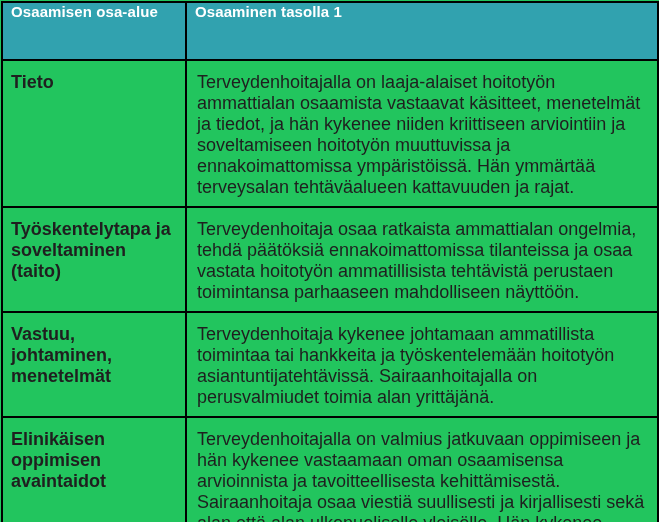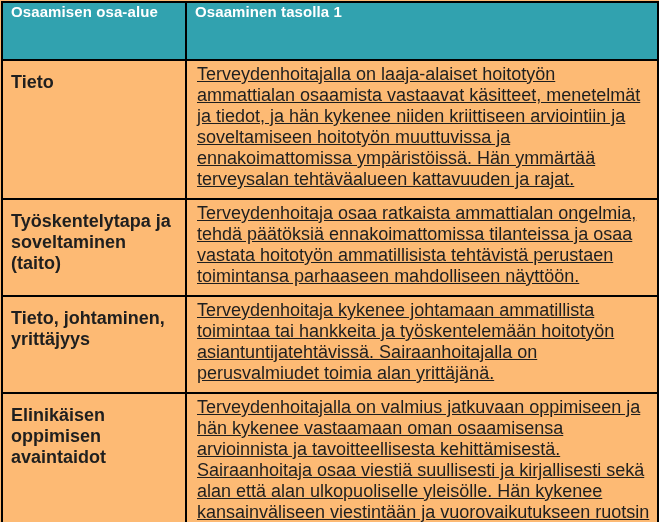--- a/index.html
+++ b/index.html
@@ -5,21 +5,21 @@
   * { margin: 0; padding: 0; box-sizing: border-box; }
   html, body {
     width: 659px; height: 522px;
     background: #ffffff;
     font-family: "Liberation Sans", "DejaVu Sans", sans-serif;
     overflow: hidden;
   }
   .page {
     position: relative;
     width: 659px; height: 522px;
-    background: #fdba74;
+    background: #22c55e;
   }
   table.competence-table {
     position: absolute;
     left: 1px; top: 1px;
     width: 656px;
     border-collapse: collapse;
     table-layout: fixed;
   }
   table.competence-table th,
   table.competence-table td {
@@ -44,22 +44,21 @@
   tbody td {
     color: var(--body-text, #1F1F1F);
     font-size: 18px;
     line-height: 21px;
   }
   tbody td.area {
     font-weight: bold;
     padding: 11px 10px 8px 8px;
   }
   tbody td.desc {
-    padding: 3px 6px 8px 10px;
-    text-decoration: underline;
+    padding: 11px 6px 8px 10px;
   }
   tr.r-tieto       td { height: 133px; }
   tr.r-tyoskentely td { height: 97px; border-radius: 6px; }
   tr.r-vastuu      td { height: 97px; }
   tr.r-elinikainen td { height: 128px; }
 </style>
 </head>
 <body>
 
 <div class="page">
@@ -77,21 +76,21 @@
     <tbody>
       <tr class="r-tieto">
         <td class="area">Tieto</td>
         <td class="desc">Terveydenhoitajalla on laaja-alaiset hoitotyön ammattialan osaamista vastaavat käsitteet, menetelmät ja tiedot, ja hän kykenee niiden kriittiseen arviointiin ja soveltamiseen hoitotyön muuttuvissa ja ennakoimattomissa ympäristöissä. Hän ymmärtää terveysalan tehtäväalueen kattavuuden ja rajat.</td>
       </tr>
       <tr class="r-tyoskentely">
         <td class="area">Työskentelytapa ja soveltaminen (taito)</td>
         <td class="desc">Terveydenhoitaja osaa ratkaista ammattialan ongelmia, tehdä päätöksiä ennakoimattomissa tilanteissa ja osaa vastata hoitotyön ammatillisista tehtävistä perustaen toimintansa parhaaseen mahdolliseen näyttöön.</td>
       </tr>
       <tr class="r-vastuu">
-        <td class="area">Tieto, johtaminen, yrittäjyys</td>
+        <td class="area">Vastuu, johtaminen, menetelmät</td>
         <td class="desc">Terveydenhoitaja kykenee johtamaan ammatillista toimintaa tai hankkeita ja työskentelemään hoitotyön asiantuntijatehtävissä. Sairaanhoitajalla on perusvalmiudet toimia alan yrittäjänä.</td>
       </tr>
       <tr class="r-elinikainen">
         <td class="area">Elinikäisen oppimisen avaintaidot</td>
         <td class="desc">Terveydenhoitajalla on valmius jatkuvaan oppimiseen ja hän kykenee vastaamaan oman osaamisensa arvioinnista ja tavoitteellisesta kehittämisestä. Sairaanhoitaja osaa viestiä suullisesti ja kirjallisesti sekä alan että alan ulkopuoliselle yleisölle. Hän kykenee kansainväliseen viestintään ja vuorovaikutukseen ruotsin kielellä ja vähintään yhdellä vieraalla kielellä.</td>
       </tr>
     </tbody>
   </table>
 </div>
 

